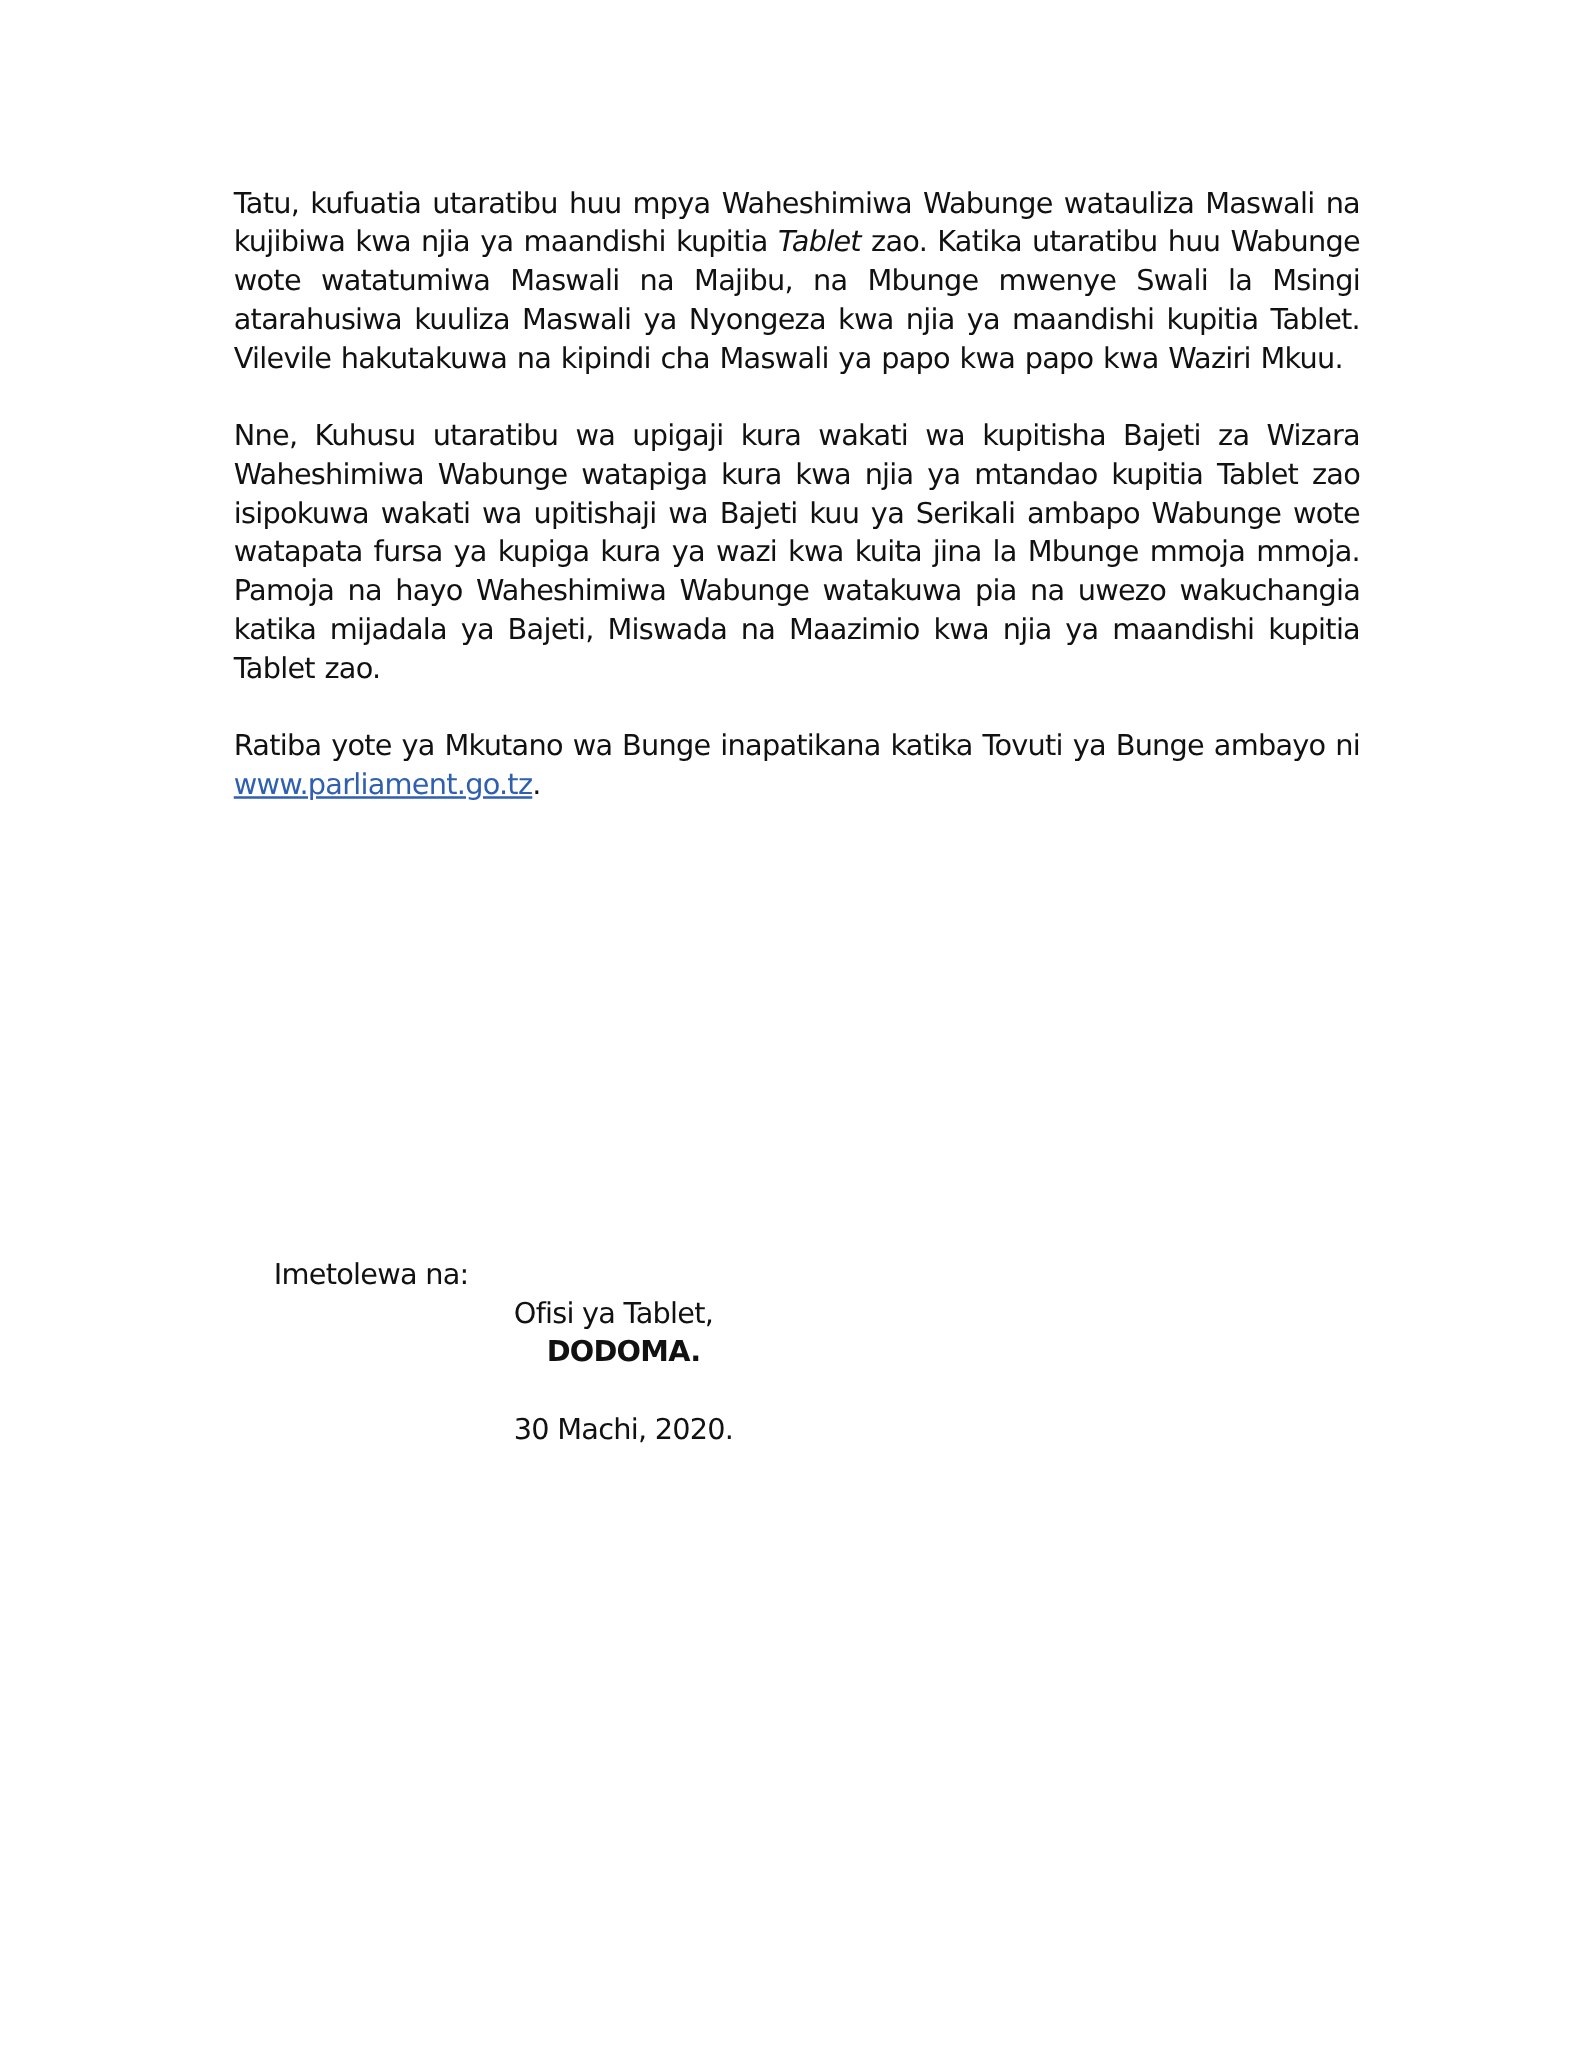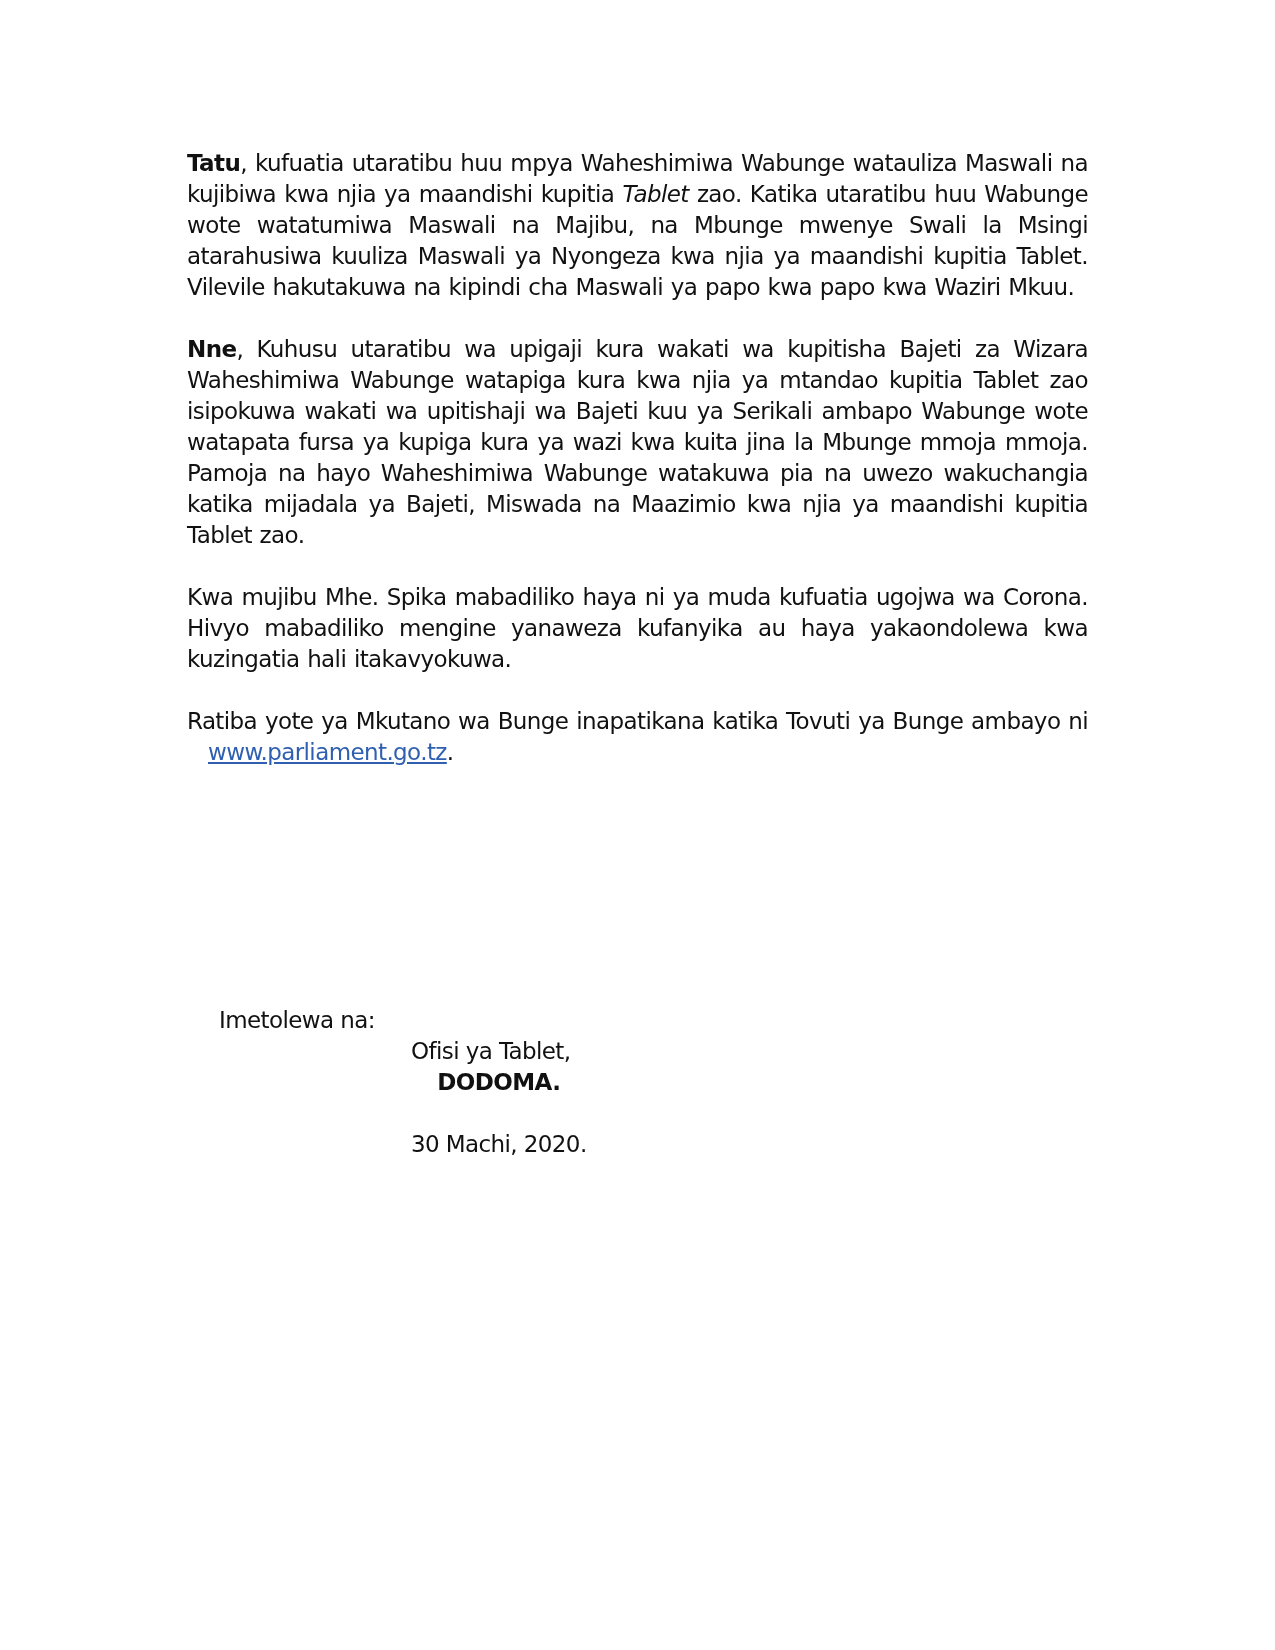--- a/index.html
+++ b/index.html
@@ -1,44 +1,41 @@
 <!DOCTYPE html>
 <html><head>
 <meta charset="utf-8">
 <style>
   html, body { margin: 0; padding: 0; background: #ffffff; }
   body { width: 1275px; height: 1650px; position: relative; overflow: hidden;
          font-family: "DejaVu Sans", sans-serif; color: #111; }
   .page { position: absolute; left: 187px; top: 148px; width: 901px; }
   .para { font-size: 23px; line-height: 31px; text-align: justify; margin: 0 0 31px 0;
           letter-spacing: -0.6px; word-spacing: 1px; }
-  .para b { font-weight: bold; }
+  .para b { font-weight: normal; }
   .para i { font-style: italic; margin-top: 16px; }
-  a.link { color: #2e5fb0; text-decoration: underline; margin-left: 21px; }
+  a.link { color: #2e5fb0; text-decoration: underline; }
   .sig { position: absolute; left: 187px; top: 1005px; font-size: 23px; line-height: 31px;
          letter-spacing: -0.6px; margin-left: 32px; }
   .sig-row { display: flex; }
   .sig-label { width: 192px; }
   .sig-indent { padding-left: 192px; }
   .bold { font-weight: bold; text-align: center; }
 </style>
 </head>
 <body>
 
 <div class="page">
   <p class="para">
     <b>Tatu</b><span>, kufuatia utaratibu huu mpya Waheshimiwa Wabunge watauliza Maswali na kujibiwa kwa njia ya maandishi kupitia </span><i>Tablet</i><span> zao.  Katika utaratibu huu Wabunge wote watatumiwa Maswali na Majibu, na Mbunge mwenye Swali la Msingi atarahusiwa kuuliza Maswali ya Nyongeza kwa njia ya maandishi kupitia Tablet. Vilevile hakutakuwa na kipindi cha Maswali ya papo kwa papo kwa Waziri Mkuu.</span>
   </p>
   <p class="para">
     <b>Nne</b><span>, Kuhusu utaratibu wa upigaji kura wakati wa kupitisha Bajeti za Wizara Waheshimiwa Wabunge watapiga kura kwa njia ya mtandao kupitia Tablet zao isipokuwa wakati wa upitishaji wa Bajeti kuu ya Serikali ambapo Wabunge wote watapata fursa ya kupiga kura ya wazi kwa kuita jina la Mbunge mmoja mmoja. Pamoja na hayo Waheshimiwa Wabunge watakuwa pia na uwezo wakuchangia katika mijadala ya Bajeti, Miswada na Maazimio kwa njia ya maandishi kupitia Tablet zao.</span>
   </p>
   <p class="para">
-    <span>Kwa mujibu Mhe. Spika mabadiliko haya ni ya muda kufuatia ugojwa wa Corona. Hivyo mabadiliko mengine yanaweza kufanyika au haya yakaondolewa kwa kuzingatia hali itakavyokuwa.</span>
-  </p>
-  <p class="para">
     <span>Ratiba yote ya Mkutano wa Bunge inapatikana katika Tovuti ya Bunge ambayo ni </span><a class="link">www.parliament.go.tz</a><span>.</span>
   </p>
 </div>
 
 <div class="sig">
   <div class="sig-row">
     <span class="sig-label">Imetolewa na:</span>
   </div>
   <div class="sig-indent">Ofisi ya Tablet,</div>
   <div class="sig-indent bold">DODOMA.</div>

